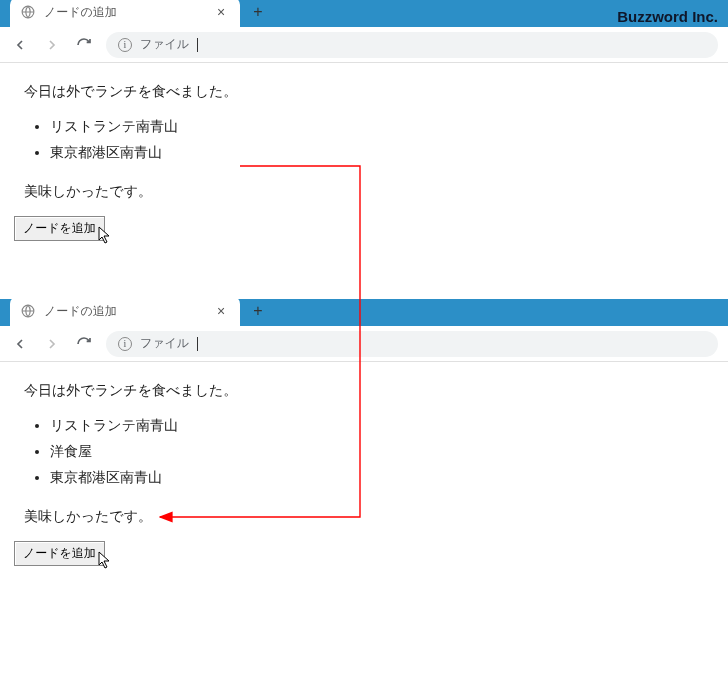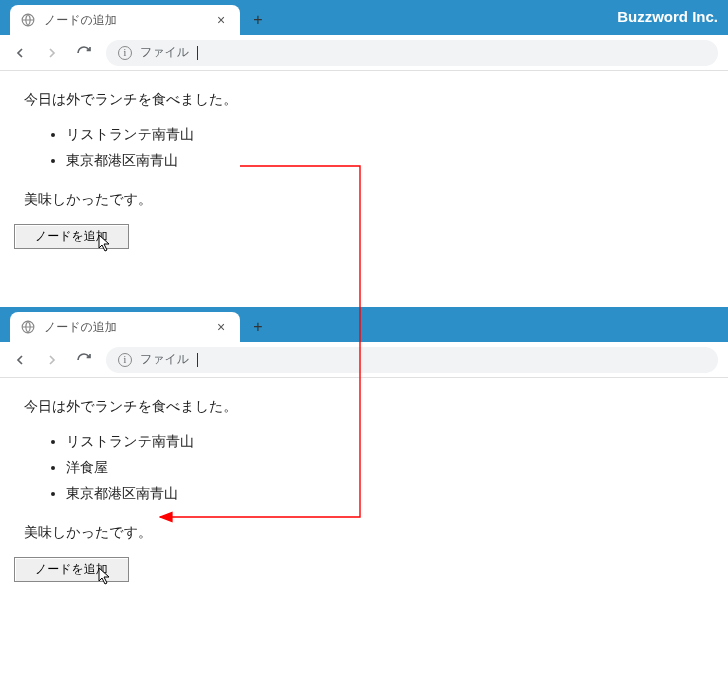--- a/index.html
+++ b/index.html
@@ -11,31 +11,31 @@
     height: 680px;
     overflow: hidden;
     position: relative;
   }
   .window {
     background: #fff;
     position: relative;
   }
   .topbar {
     background: #2c8fc7;
-    height: 35px;
+    height: 27px;
     display: flex;
     align-items: flex-end;
     padding-left: 10px;
     position: relative;
   }
   .brand {
     position: absolute;
     right: 10px;
     top: 8px;
-    color: #ffffff;
+    color: #0f172a;
     font-weight: bold;
     font-size: 15px;
   }
   .tab {
     background: #fff;
     border-top-left-radius: 8px;
     border-top-right-radius: 8px;
     height: 30px;
     min-width: 230px;
     display: flex;
@@ -105,24 +105,24 @@
     width:1px;height:14px;background:#333;
   }
   .content {
     padding: 18px 14px;
     font-size:14px;
     color:#222;
     line-height:1.5;
   }
   .content p { margin: 0 0 14px 10px; }
   .content ul { margin: 0 0 18px 36px; }
-  .content li { margin: 5px 16px; display:list-item;}
+  .content li { margin: 5px 0; display:list-item;}
   .btn {
     display:inline-block;
-    padding:3px 20px;
+    padding:3px 8px;
     font-size:12px;
     background:#efefef;
     border:1px solid #888;
     box-shadow:1px 1px 0 #fff inset;
     cursor:pointer;
     font-family:Liberation Serif, serif;
   }
   .btn-wrap { position:relative; display:inline-block;}
   .cursor-arrow {
     position:absolute;

